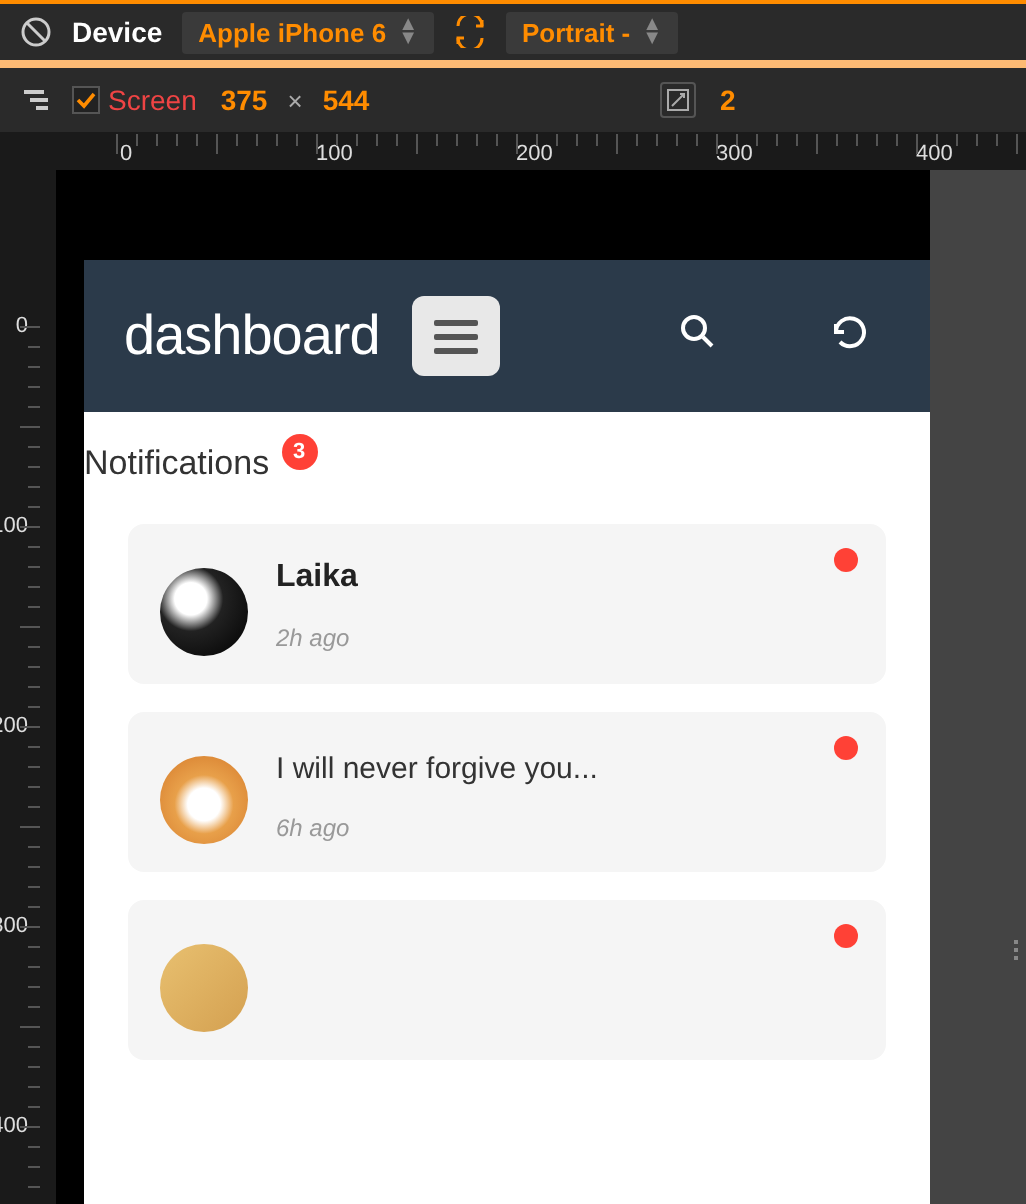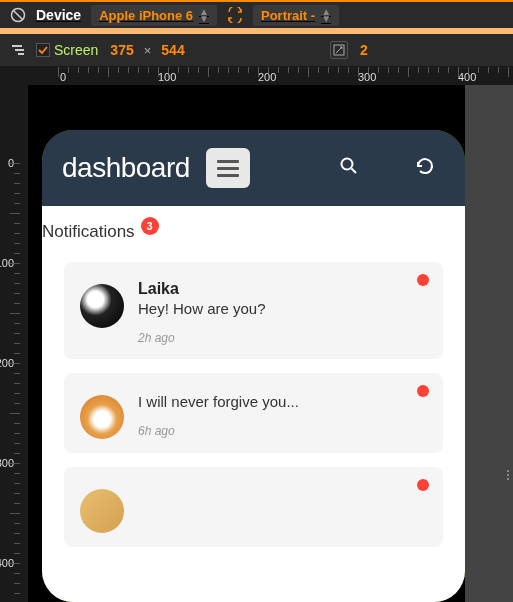--- a/index.html
+++ b/index.html
@@ -1,51 +1,51 @@
 <!DOCTYPE html>
 <html><head>
 <meta charset="utf-8">
 <style>
 * { margin: 0; padding: 0; box-sizing: border-box; font-family: -apple-system, BlinkMacSystemFont, "Segoe UI", Arial, sans-serif; }
 body { background: #1a1a1a; width: 513px; height: 602px; overflow: hidden; position: relative; }
 
 
 .devtools-top { background: #2a2a2a; border-top: 2px solid #ff8c00; }
 .toolbar-row { display: flex; align-items: center; height: 32px; padding: 0 6px; gap: 6px; }
-.toolbar-row:first-child { border-bottom: 6px solid #fdba74; text-decoration: underline; }
+.toolbar-row:first-child { border-bottom: 4px solid #fdba74; }
 .icon-btn { width: 24px; height: 24px; display: flex; align-items: center; justify-content: center; color: #ccc; cursor: pointer; }
 .label-white { color: #fff; font-size: 14px; font-weight: 600; margin-right: 4px; }
 .select-box { background: #3a3a3a; color: #ff8c00; font-size: 13px; font-weight: 600; padding: 3px 8px; border-radius: 2px; display: flex; align-items: center; gap: 6px; cursor: pointer; }
 .select-box .arrows { color: #888; font-size: 10px; line-height: 7px; display: flex; flex-direction: column; }
 .orange-num { color: #ff8c00; font-size: 14px; font-weight: 600; }
 .dim-x { color: #aaa; font-size: 13px; margin: 0 4px; }
 .checkbox { width: 14px; height: 14px; background: #222; border: 1px solid #555; display: inline-flex; align-items: center; justify-content: center; margin-right: 4px; }
 .checkbox svg { width: 10px; height: 10px; }
-.ck-label { color: #bef264; font-size: 14px; display: flex; align-items: center; }
+.ck-label { color: #ef4444; font-size: 14px; display: flex; align-items: center; }
 .spacer { flex: 1; }
 .mini-icon { width: 18px; height: 18px; display: flex; align-items: center; justify-content: center; border: 1px solid #555; border-radius: 2px; margin-right: 6px; }
 
 
 .h-ruler { position: absolute; top: 67px; left: 28px; right: 0; height: 18px; background: #1a1a1a; color: #ccc; font-size: 10px; }
 .h-ruler .tick { position: absolute; top: 0; border-left: 1px solid #555; height: 6px; }
 .h-ruler .tick.major { height: 10px; }
 .h-ruler .num { position: absolute; top: 4px; font-size: 11px; color: #ddd; }
 .v-ruler { position: absolute; top: 85px; left: 0; width: 28px; bottom: 0; background: #1a1a1a; color: #ccc; font-size: 10px; }
 .v-ruler .tick { position: absolute; left: 14px; border-top: 1px solid #555; width: 6px; }
 .v-ruler .tick.major { width: 10px; left: 10px; }
 .v-ruler .num { position: absolute; right: 14px; font-size: 11px; color: #ddd; transform: translateY(-50%); }
 
 
 .right-gutter { position: absolute; right: 0; top: 85px; width: 48px; bottom: 0; background: #444; }
 .right-gutter .handle { position: absolute; right: 2px; top: 380px; width: 6px; height: 20px; display: flex; flex-direction: column; gap: 2px; align-items: center; justify-content: center; }
 .right-gutter .handle div { width: 2px; height: 2px; background: #888; }
 
 
 .viewport { position: absolute; left: 28px; top: 85px; width: 437px; bottom: 0; background: #000; overflow: hidden; }
-.device-screen { position: absolute; left: 14px; top: 45px; right: 0; bottom: 0; background: #4d7c0f; overflow: hidden; border-radius: 31px; }
+.device-screen { position: absolute; left: 14px; top: 45px; right: 0; bottom: 0; background: #4d7c0f; overflow: hidden; }
 .app-header { background: #2b3a4a; display: flex; align-items: center; padding: 18px 20px; gap: 16px; }
 .app-title { color: #fff; font-size: 28px; font-weight: 400; letter-spacing: -0.5px; }
 .hamburger { background: #e8e8e8; border-radius: 6px; width: 44px; height: 40px; display: flex; flex-direction: column; align-items: center; justify-content: center; gap: 4px; cursor: pointer; }
 .hamburger div { width: 22px; height: 3px; background: #555; border-radius: 1px; }
 .hdr-icon { color: #fff; margin-left: auto; cursor: pointer; }
 .hdr-icon + .hdr-icon { margin-left: 24px; }
 .app-body { background: #fff; padding: 16px 0 0 0; height: 100%; }
 .notif-header { display: flex; align-items: center; padding: 0 4px 0 0; margin-bottom: 20px; }
 .notif-title { font-size: 17px; color: #333; padding-left: 0; }
 .badge { background: #ff4136; color: #fff; border-radius: 50%; width: 18px; height: 18px; font-size: 11px; font-weight: 700; display: flex; align-items: center; justify-content: center; margin-left: 6px; margin-top: -12px; }
@@ -260,21 +260,20 @@
         <span class="notif-title">Notifications</span>
         <span class="badge">3</span>
       </div>
       <div class="notif-list">
 
         <div class="notif-card">
           <div class="dot"></div>
           <div class="avatar a1"></div>
           <div class="notif-content">
             <div class="notif-name">Laika</div>
-            <div class="notif-msg">Hey! How are you?</div>
             <div class="notif-time">2h ago</div>
           </div>
         </div>
 
         <div class="notif-card">
           <div class="dot"></div>
           <div class="avatar a2"></div>
           <div class="notif-content">
             <div class="notif-msg">I will never forgive you...</div>
             <div class="notif-time">6h ago</div>

